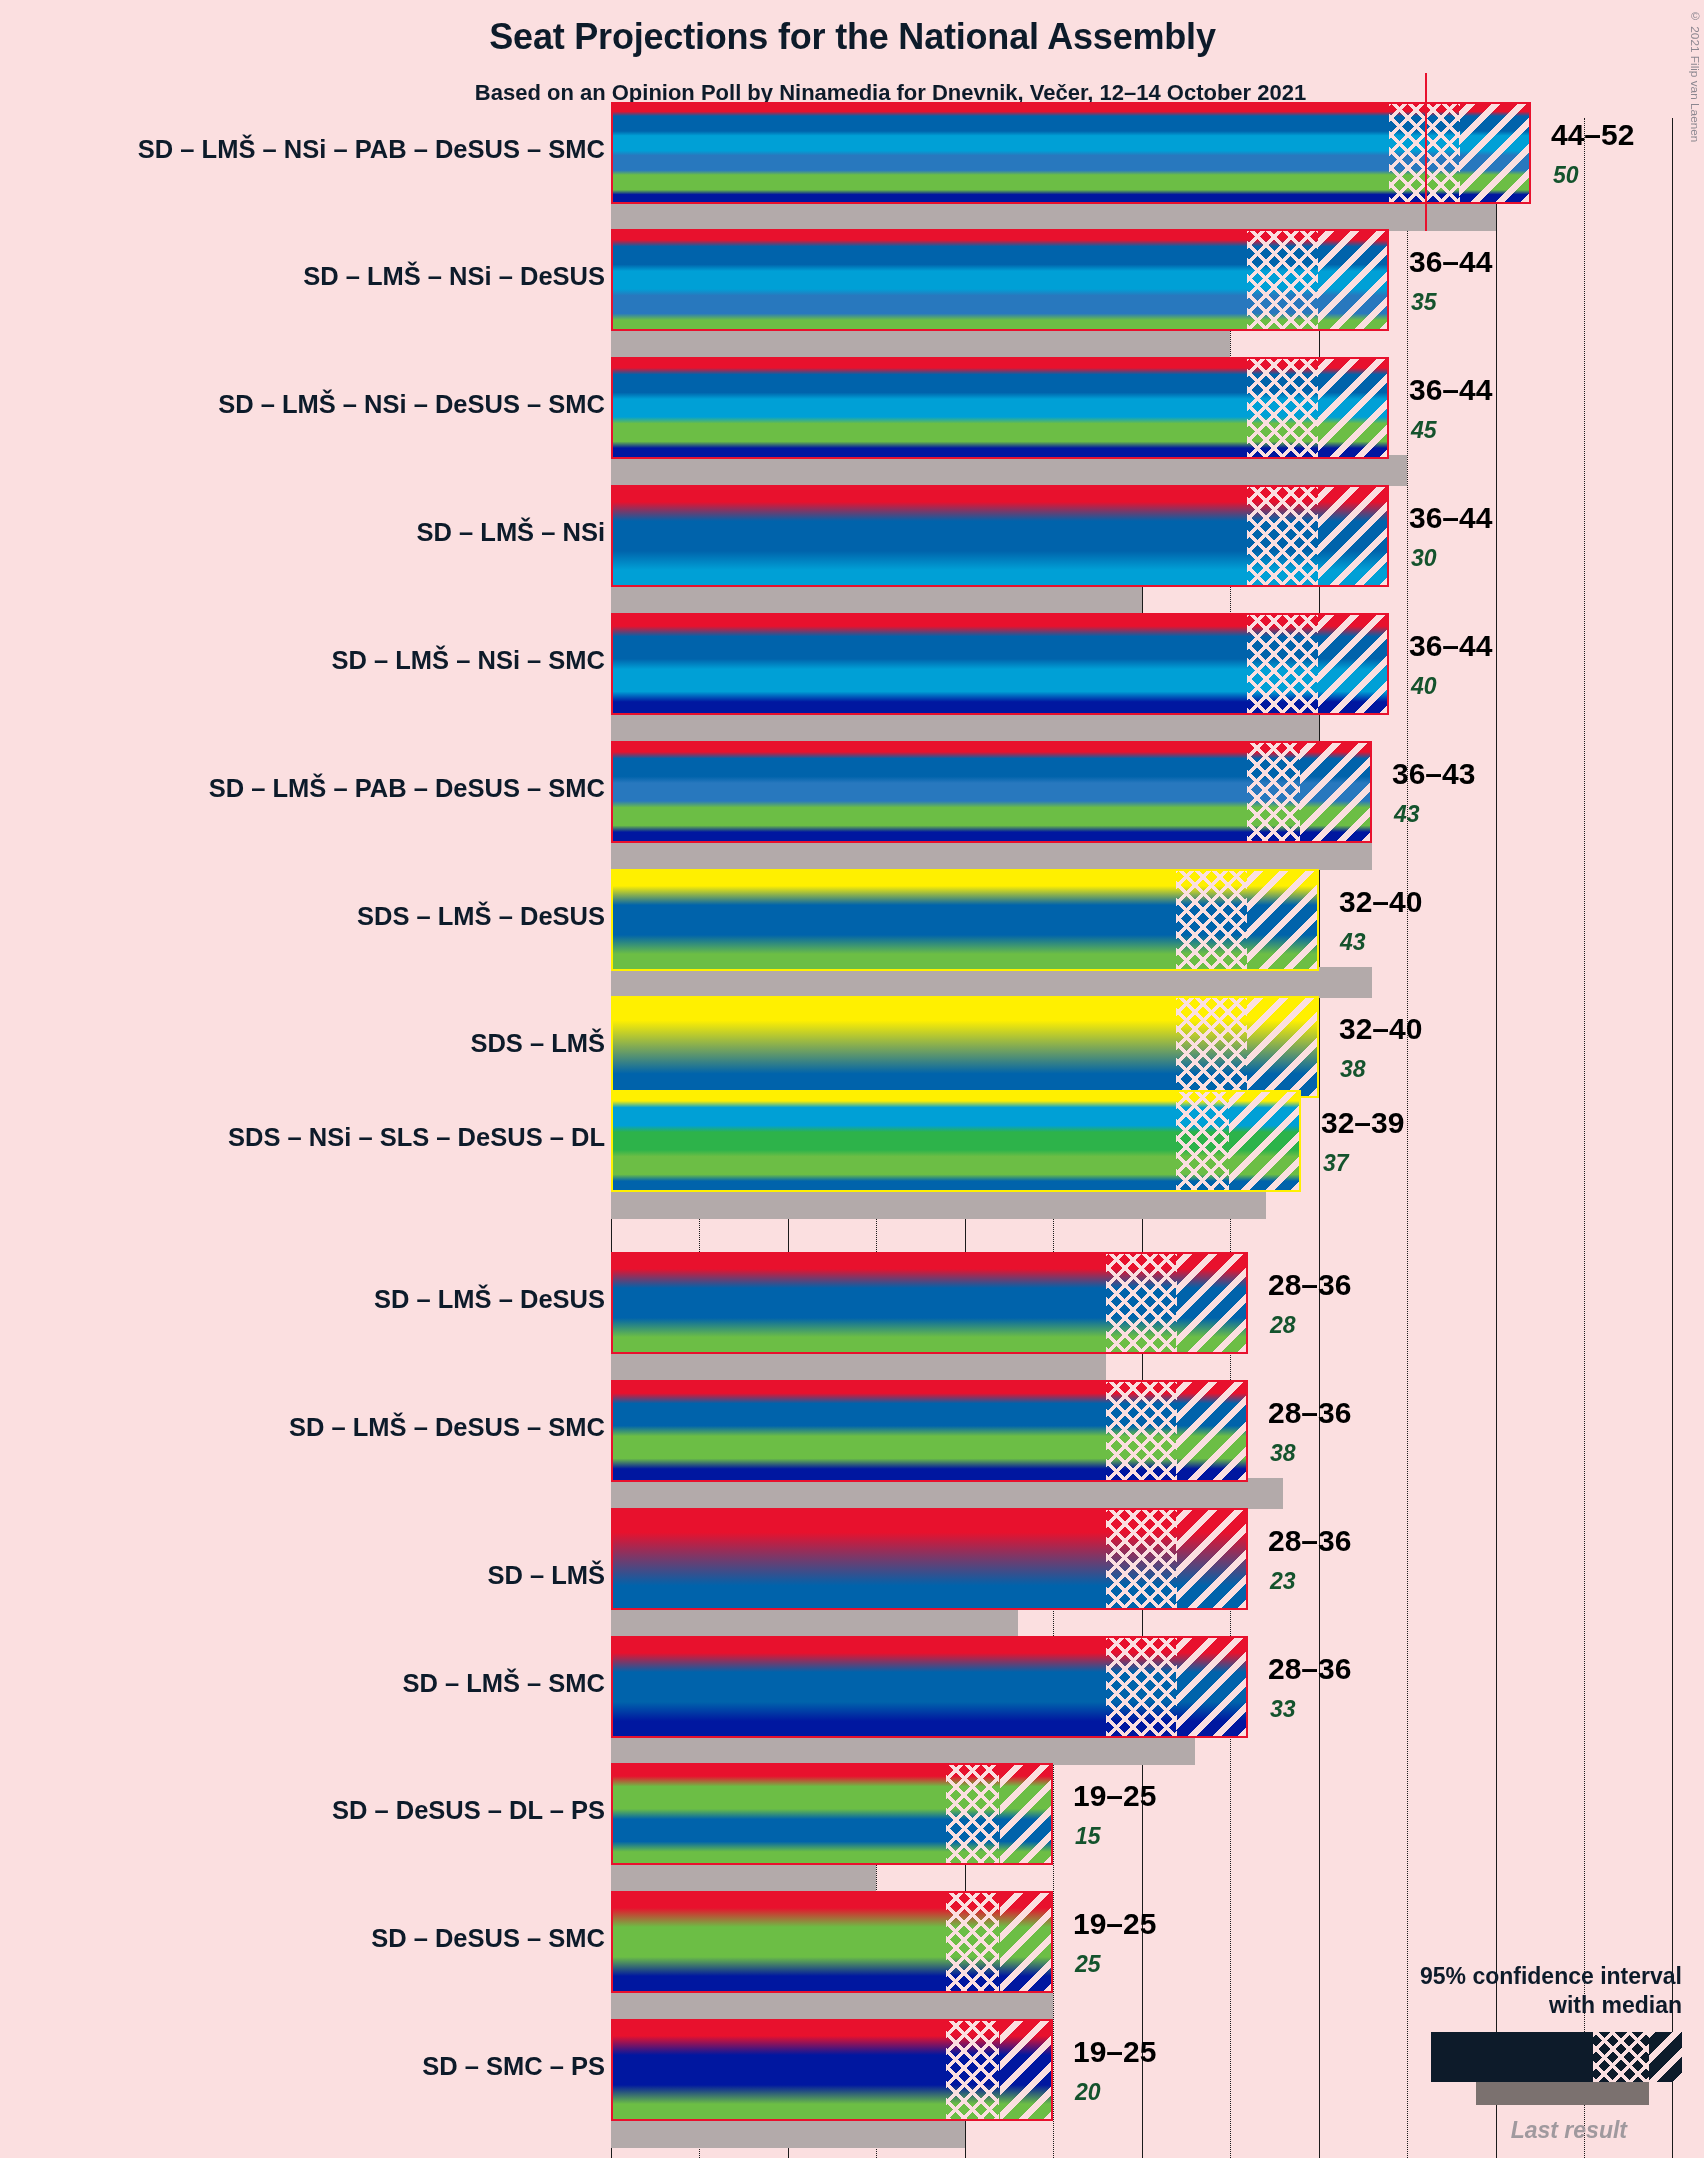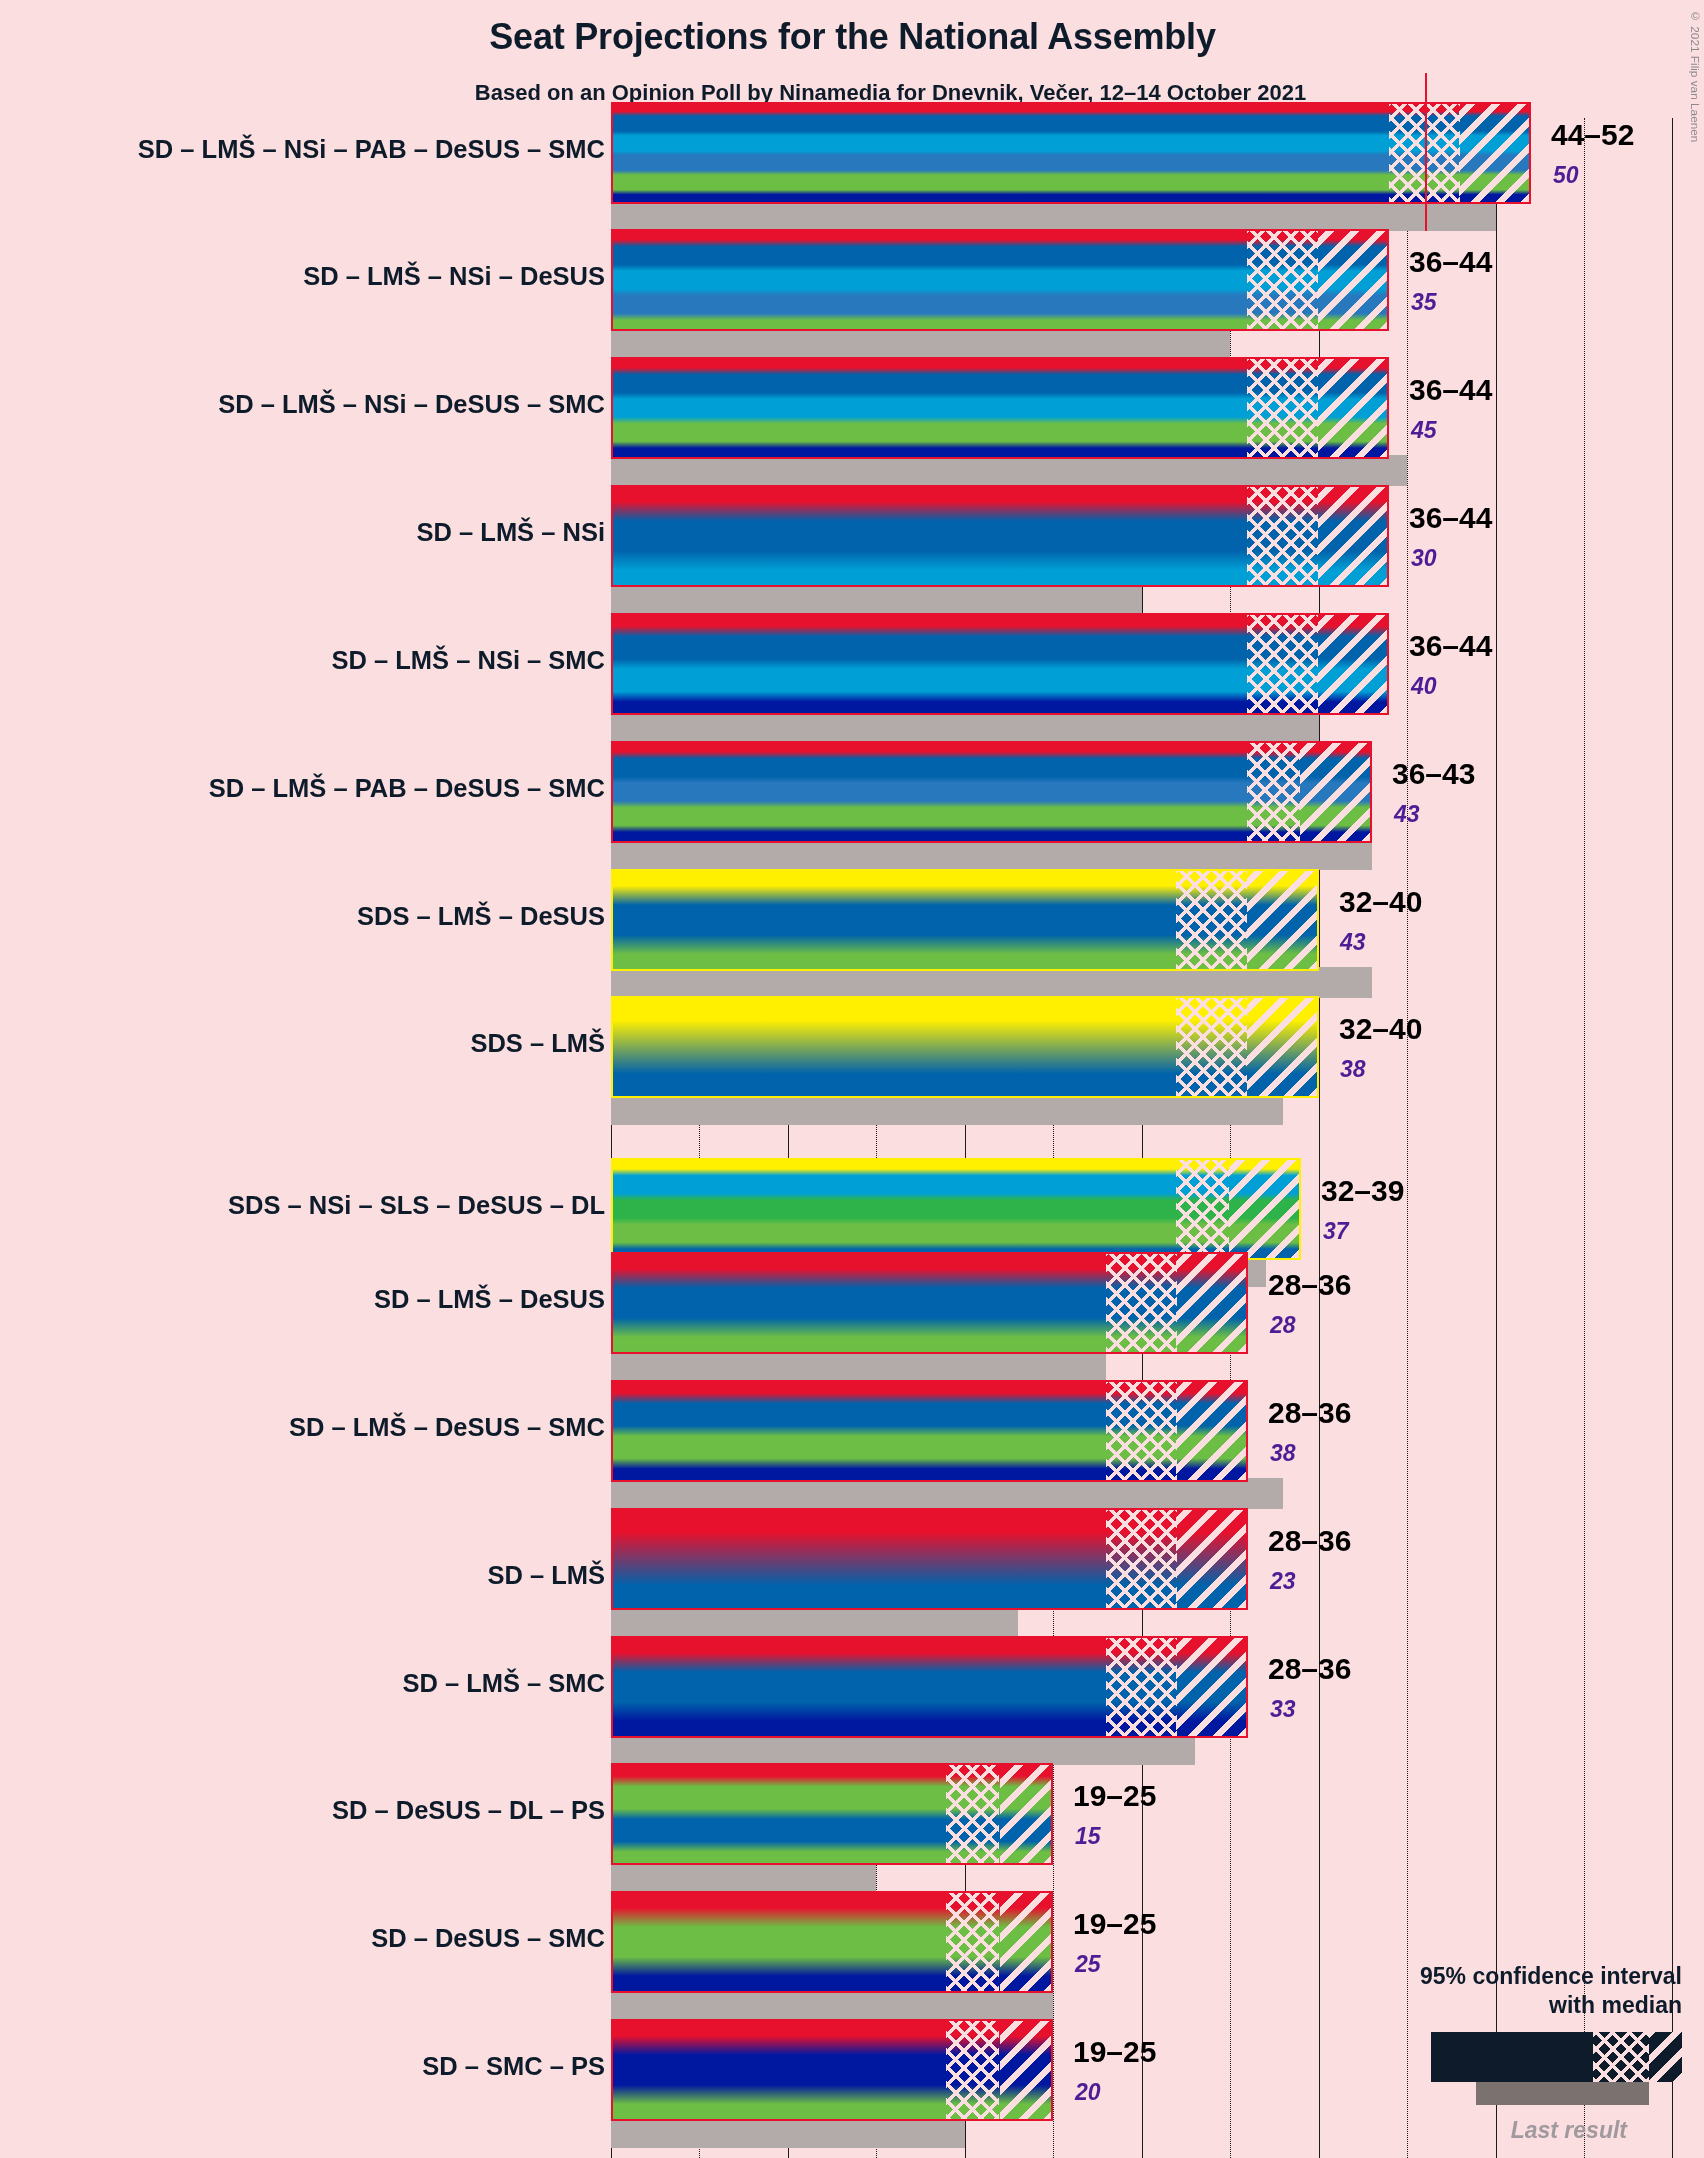--- a/index.html
+++ b/index.html
@@ -82,21 +82,21 @@
   }
   .valuelabel {
     position:absolute;
     font-size:30px; font-weight:bold;
     color:#000000;
     white-space:nowrap;
   }
   .lastlabel {
     position:absolute;
     font-size:23px; font-style:italic; font-weight:bold;
-    color:#4c1d95;
+    color:#14532d;
     white-space:nowrap;
   }
   #legend { position:absolute; right:23px; top:1962px; width:382px; text-align:right; }
   #legend .ltxt { font-size:23px; font-weight:bold; color:#0d1b2a; line-height:1.28; }
   #legend .swatchwrap { position:relative; height:80px; margin-top:11px; }
   #legend .swatch {
     position:absolute; right:0; top:0;
     width:251px; height:50px;
     background:#0d1b2a;
   }
@@ -242,21 +242,21 @@
         <div class="barwrap" style="top: 0px; height: 102px;">
           <div class="bar" style="width: 708px; border-color: rgb(255, 240, 0);">
             <div class="bargrad" style="background: linear-gradient(rgb(255, 240, 0) 0%, rgb(255, 240, 0) 22.7%, rgb(0, 99, 171) 77.3%, rgb(0, 99, 171) 100%);"></div>
             <div class="hatch-ci" style="left: 563px; width: 71px;"></div>
             <div class="hatch-hi" style="left: 634px; width: 71px;"></div>
           </div>
         </div>
         <div class="valuelabel" style="left: 1339px; top: 16.4px;">32–40</div>
         <div class="lastlabel" style="left: 1340px; top: 60px;">38</div>
       </div>
-      <div class="row" style="top: 1040px; height: 138px; padding-left: 43px;">
+      <div class="row" style="top: 972px; height: 138px; padding-left: 43px;">
         <div class="rowlabel" style="top: 33px;">SDS – NSi – SLS – DeSUS – DL</div>
         <div class="lastresult" style="top: 98px; width: 655px;"></div>
         <div class="barwrap" style="top: 0px; height: 102px;">
           <div class="bar" style="width: 690px; border-color: rgb(255, 240, 0);">
             <div class="bargrad" style="background: linear-gradient(rgb(255, 240, 0) 0%, rgb(255, 240, 0) 9.1%, rgb(0, 160, 214) 15.9%, rgb(0, 160, 214) 34.1%, rgb(45, 179, 74) 40.9%, rgb(45, 179, 74) 59.1%, rgb(108, 190, 69) 65.9%, rgb(108, 190, 69) 84.1%, rgb(0, 99, 171) 90.9%, rgb(0, 99, 171) 100%);"></div>
             <div class="hatch-ci" style="left: 563px; width: 53px;"></div>
             <div class="hatch-hi" style="left: 616px; width: 71px;"></div>
           </div>
         </div>
         <div class="valuelabel" style="left: 1321px; top: 16.4px;">32–39</div>

